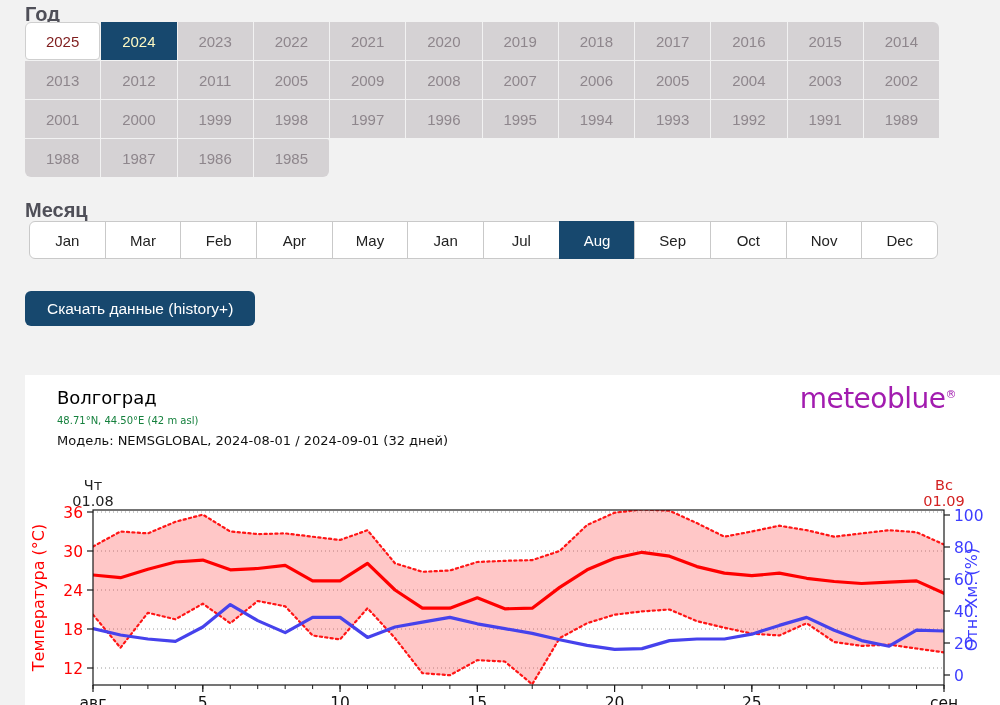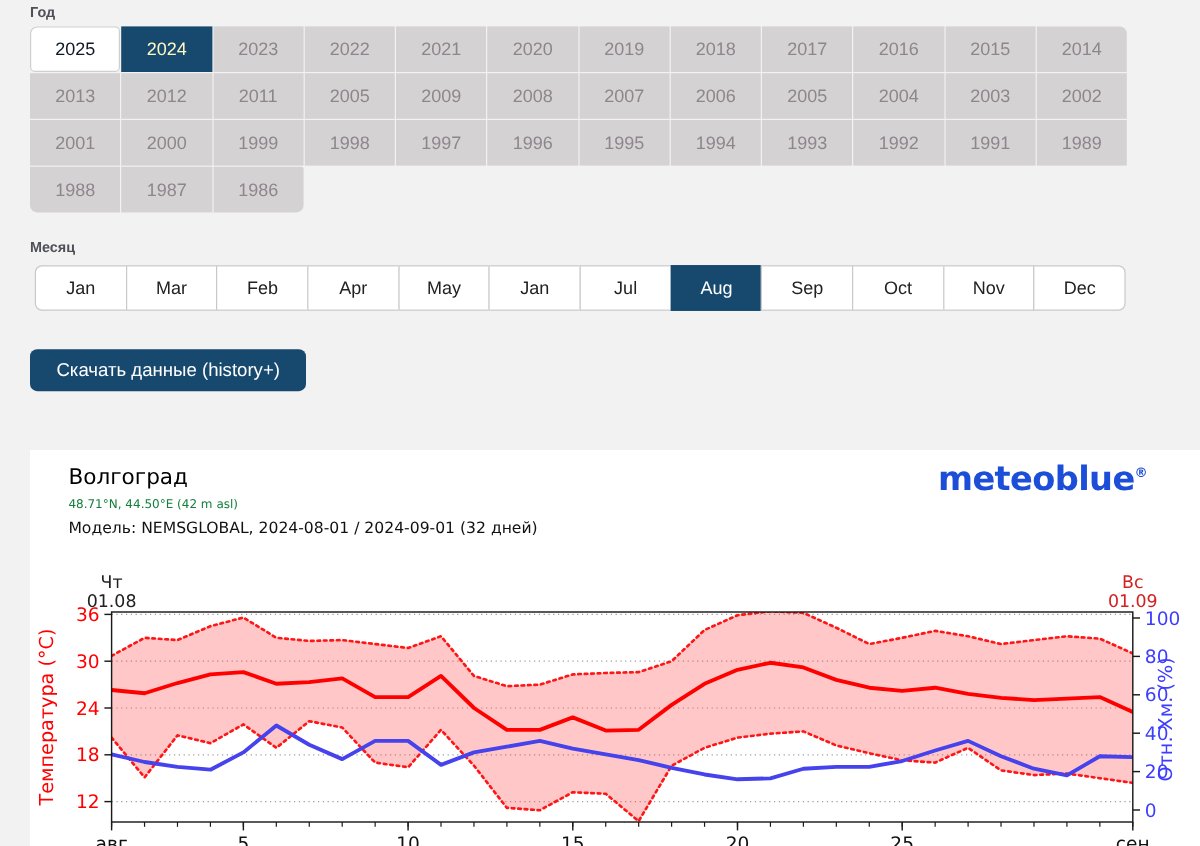--- a/index.html
+++ b/index.html
@@ -2,35 +2,35 @@
 <html><head>
 <meta charset="utf-8">
 <style>
   html,body{margin:0;padding:0}
   body{
     width:1000px;height:705px;position:relative;overflow:hidden;
     background:#f2f2f2;
     font-family:"Liberation Sans",sans-serif;
   }
   .section-label{
-    position:absolute;left:25px;font-size:12px;font-weight:bold;color:#4f4f58;
+    position:absolute;left:25px;font-size:20px;font-weight:bold;color:#4f4f58;
   }
   #year-label{top:3px}
   #month-label{top:199px}
 
   #year-grid{
     position:absolute;left:25px;top:22px;width:914px;
     display:grid;grid-template-columns:repeat(12,1fr);gap:1px;
   }
   .year-cell{
     height:38px;display:flex;align-items:center;justify-content:center;
     font-size:15px;background:#d5d2d4;color:#8e868c;cursor:pointer;
     box-sizing:border-box;user-select:none;
   }
-  .year-cell.available{background:#ffffff;color:#0f172a;border:1px solid #cfcfcf;border-radius:4px}
+  .year-cell.available{background:#ffffff;color:#7f1d1d;border:1px solid #cfcfcf;border-radius:4px}
   .year-cell.selected{background:#17486e;color:#fef9c3}
   .year-cell:nth-child(1){border-top-left-radius:6px}
   .year-cell:nth-child(12){border-top-right-radius:6px}
   .year-cell:nth-child(37){border-bottom-left-radius:6px}
   .year-cell:last-child{border-bottom-right-radius:6px;border-top-right-radius:2px}
 
   #month-row{position:absolute;left:25px;top:221px;width:913px;display:flex}
   .month-cell{
     flex:1;height:38px;box-sizing:border-box;margin-left:-1px;
     border:1px solid #c9c9c9;background:#fff;color:#222;
@@ -47,21 +47,21 @@
     cursor:pointer;font-family:"Liberation Sans",sans-serif;
   }
 
   #chart-panel{
     position:absolute;left:25px;top:375px;width:975px;height:350px;background:#ffffff;
     font-family:"DejaVu Sans",sans-serif;
   }
   #chart-title{position:absolute;left:32px;top:12px;font-size:18px;color:#000}
   #chart-loc{position:absolute;left:32px;top:40px;font-size:10px;color:#15803d}
   #chart-model{position:absolute;left:32px;top:58px;font-size:13px;color:#111}
-  #brand{position:absolute;right:44px;top:7px;font-size:28px;font-weight:700;color:#1d4ed8;letter-spacing:-0.5px}
+  #brand{position:absolute;right:44px;top:7px;font-size:28px;font-weight:400;color:#a21caf;letter-spacing:-0.5px}
   #brand .reg{font-size:11px;vertical-align:super}
   #chart-svg-holder{position:absolute;left:0;top:100px;width:975px;height:250px}
 </style>
 </head>
 <body>
 
 <div class="section-label" id="year-label">Год</div>
 <div id="year-grid">
     <div class="year-cell available">2025</div>
     <div class="year-cell selected">2024</div>
@@ -95,20 +95,21 @@
     <div class="year-cell">1996</div>
     <div class="year-cell">1995</div>
     <div class="year-cell">1994</div>
     <div class="year-cell">1993</div>
     <div class="year-cell">1992</div>
     <div class="year-cell">1991</div>
     <div class="year-cell">1989</div>
     <div class="year-cell">1988</div>
     <div class="year-cell">1987</div>
     <div class="year-cell">1986</div>
+    <div class="year-cell">1985</div>
   </div>
 
 <div class="section-label" id="month-label">Месяц</div>
 <div id="month-row">
     <div class="month-cell">Jan</div>
     <div class="month-cell">Mar</div>
     <div class="month-cell">Feb</div>
     <div class="month-cell">Apr</div>
     <div class="month-cell">May</div>
     <div class="month-cell">Jan</div>

